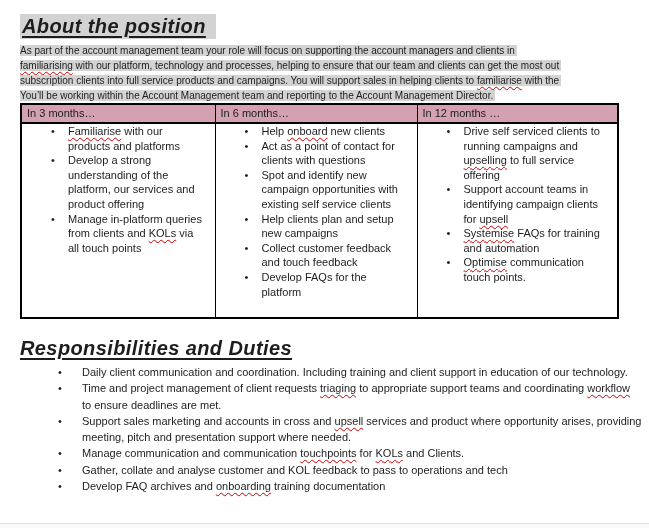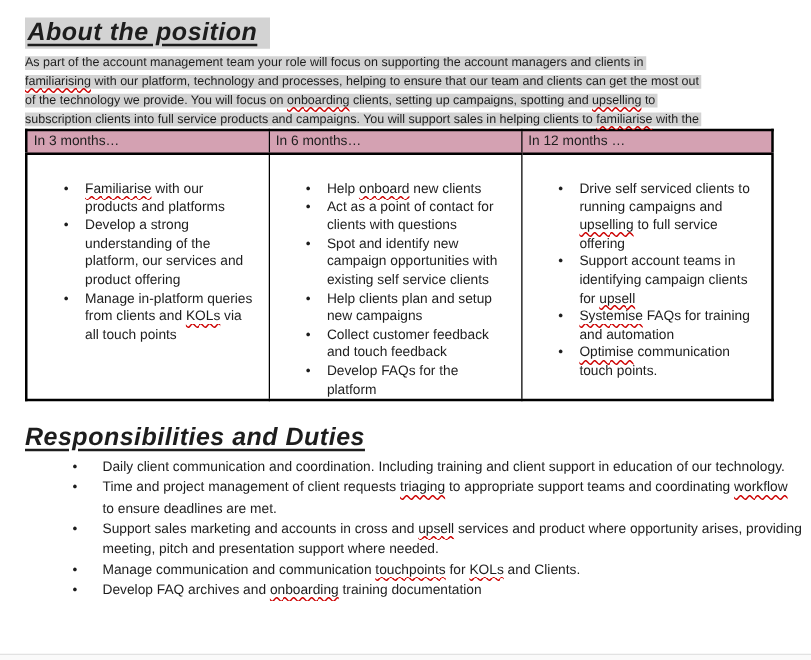--- a/index.html
+++ b/index.html
@@ -51,21 +51,21 @@
   }
   table.milestones { border: 2px solid var(--border, #000); }
   table.milestones th {
     background: var(--th-bg, #d4a1b2);
     font-weight: normal; text-align: left;
     height: 19px; padding: 1px 4px 2px 5px;
     border-bottom: 2px solid var(--border, #000);
   }
   table.milestones td {
     vertical-align: top; height: 195px;
-    padding: 20px 4px 0 0;
+    padding: 0 4px 0 0;
     line-height: 14.6px;
   }
   td ul.cell-list { margin: 0; padding: 0; list-style: none; }
   td ul.cell-list li { position: relative; padding-left: 46px; margin: 0 4px 0 0; }
   td ul.cell-list li::before { content: "\2022"; position: absolute; left: 29px; top: 0; }
 
   .resp-heading { margin-top: 16px; }
   ul.resp-list { margin: 3px 0 0 0; padding: 0; list-style: none; font-size: 11px; line-height: 16.3px; width: 622px; }
   ul.resp-list li { position: relative; padding-left: 62px; }
   ul.resp-list li::before { content: "\2022"; position: absolute; left: 38px; top: 0; }
@@ -80,22 +80,22 @@
 
 <div class="page">
 
   <div class="heading">
     <span class="hl-bg"><span class="h-text">About the position</span></span>
   </div>
 
   <div class="intro">
       <div class="line"><span class="hl"><span>As part of the account management team your role will focus on supporting the account managers and clients in</span></span></div>
       <div class="line"><span class="hl"><span class="sp">familiarising</span><span> with our platform, technology and processes, helping to ensure that our team and clients can get the most out</span></span></div>
-      <div class="line"><span class="hl"><span>of the technology we provide. You will focus on </span><span class="sp">onboarding</span><span> clients, setting up campaigns, spotting and </span><span class="sp">upselling</span><span> to</span></span></div>
       <div class="line"><span class="hl"><span>subscription clients into full service products and campaigns. You will support sales in helping clients to </span><span class="sp">familiarise</span><span> with the</span></span></div>
+      <div class="line"><span class="hl"><span>You’ll be working within the Account Management team and reporting to the Account Management Director.</span></span></div>
     </div>
 
   <table class="milestones">
     <colgroup>
       <col style="width:194px">
         <col style="width:202px">
         <col style="width:201px">
     </colgroup>
     <thead>
       <tr>
@@ -137,17 +137,18 @@
 
   <div class="heading resp-heading">
     <span class="h-text">Responsibilities and Duties</span>
   </div>
 
   <ul class="resp-list">
       <li><span>Daily client communication and coordination. Including training and client support in education of our technology.</span></li>
       <li><span>Time and project management of client requests </span><span class="sp">triaging</span><span> to appropriate support teams and coordinating </span><span class="sp">workflow</span><span> to ensure deadlines are met.</span></li>
       <li><span>Support sales marketing and accounts in cross and </span><span class="sp">upsell</span><span> services and product where opportunity arises, providing meeting, pitch and presentation support where needed.</span></li>
       <li><span>Manage communication and communication </span><span class="sp">touchpoints</span><span> for </span><span class="sp">KOLs</span><span> and Clients.</span></li>
+      <li><span>Gather, collate and analyse customer and KOL feedback to pass to operations and tech</span></li>
       <li><span>Develop FAQ archives and </span><span class="sp">onboarding</span><span> training documentation</span></li>
     </ul>
 
   <div class="page-edge"></div>
 </div>
 
 </body></html>

